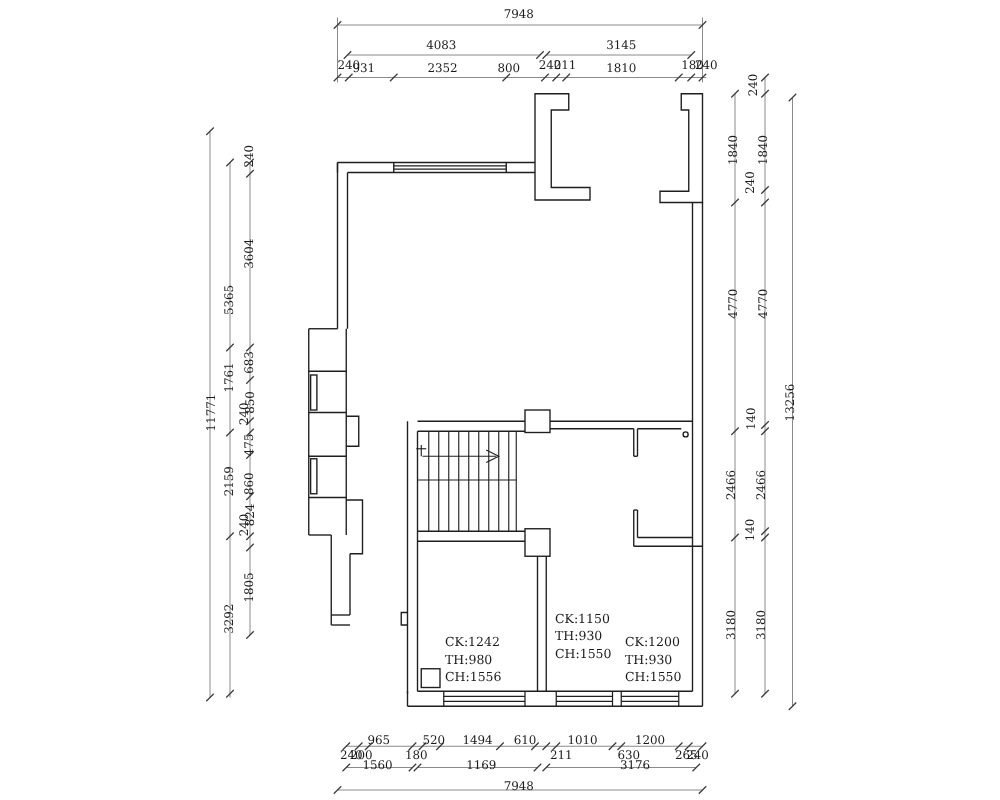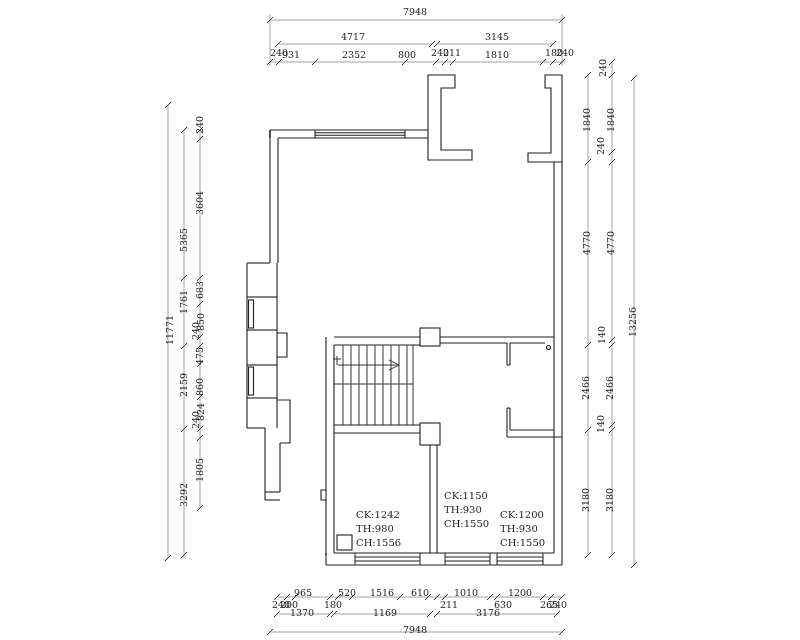--- a/index.html
+++ b/index.html
@@ -226,21 +226,21 @@
     <g>
       <line x1="338" y1="365" x2="397" y2="365"></line>
       <polyline points="389,360 399,365 389,370"></polyline>
       <line x1="337" y1="356" x2="337" y2="365"></line>
       <line x1="333" y1="359" x2="341" y2="359"></line>
     </g>
   </g>
 </svg>
 
   <div class="dim" style="left:415px;top:12px">7948</div>
-  <div class="dim" style="left:353px;top:37px">4717</div>
+  <div class="dim" style="left:353px;top:37px">4083</div>
   <div class="dim" style="left:497px;top:37px">3145</div>
   <div class="dim" style="left:279px;top:53px">240</div>
   <div class="dim" style="left:291px;top:55px">931</div>
   <div class="dim" style="left:354px;top:55px">2352</div>
   <div class="dim" style="left:407px;top:55px">800</div>
   <div class="dim" style="left:440px;top:53px">240</div>
   <div class="dim" style="left:452px;top:53px">211</div>
   <div class="dim" style="left:497px;top:55px">1810</div>
   <div class="dim" style="left:554px;top:53px">180</div>
   <div class="dim" style="left:565px;top:53px">240</div>
@@ -273,31 +273,31 @@
   <div class="dim v" style="left:602px;top:335px">140</div>
   <div class="dim v" style="left:610px;top:388px">2466</div>
   <div class="dim v" style="left:601px;top:424px">140</div>
   <div class="dim v" style="left:610px;top:500px">3180</div>
 
   <div class="dim" style="left:281px;top:605px">240</div>
   <div class="dim" style="left:289px;top:605px">200</div>
   <div class="dim" style="left:303px;top:593px">965</div>
   <div class="dim" style="left:333px;top:605px">180</div>
   <div class="dim" style="left:347px;top:593px">520</div>
-  <div class="dim" style="left:382px;top:593px">1516</div>
+  <div class="dim" style="left:382px;top:593px">1494</div>
   <div class="dim" style="left:420px;top:593px">610</div>
   <div class="dim" style="left:449px;top:605px">211</div>
   <div class="dim" style="left:466px;top:593px">1010</div>
   <div class="dim" style="left:520px;top:593px">1200</div>
   <div class="dim" style="left:503px;top:605px">630</div>
   <div class="dim" style="left:549px;top:605px">265</div>
   <div class="dim" style="left:558px;top:605px">240</div>
-  <div class="dim" style="left:302px;top:613px">1370</div>
+  <div class="dim" style="left:302px;top:613px">1560</div>
   <div class="dim" style="left:385px;top:613px">1169</div>
-  <div class="dim" style="left:488px;top:613px">3176</div>
+  <div class="dim" style="left:508px;top:613px">3176</div>
   <div class="dim" style="left:415px;top:630px">7948</div>
 
   <div class="ann" style="left:356px;top:508px">
     <div>CK:1242</div>
     <div>TH:980</div>
     <div>CH:1556</div>
   </div>
   <div class="ann" style="left:444px;top:489px">
     <div>CK:1150</div>
     <div>TH:930</div>

